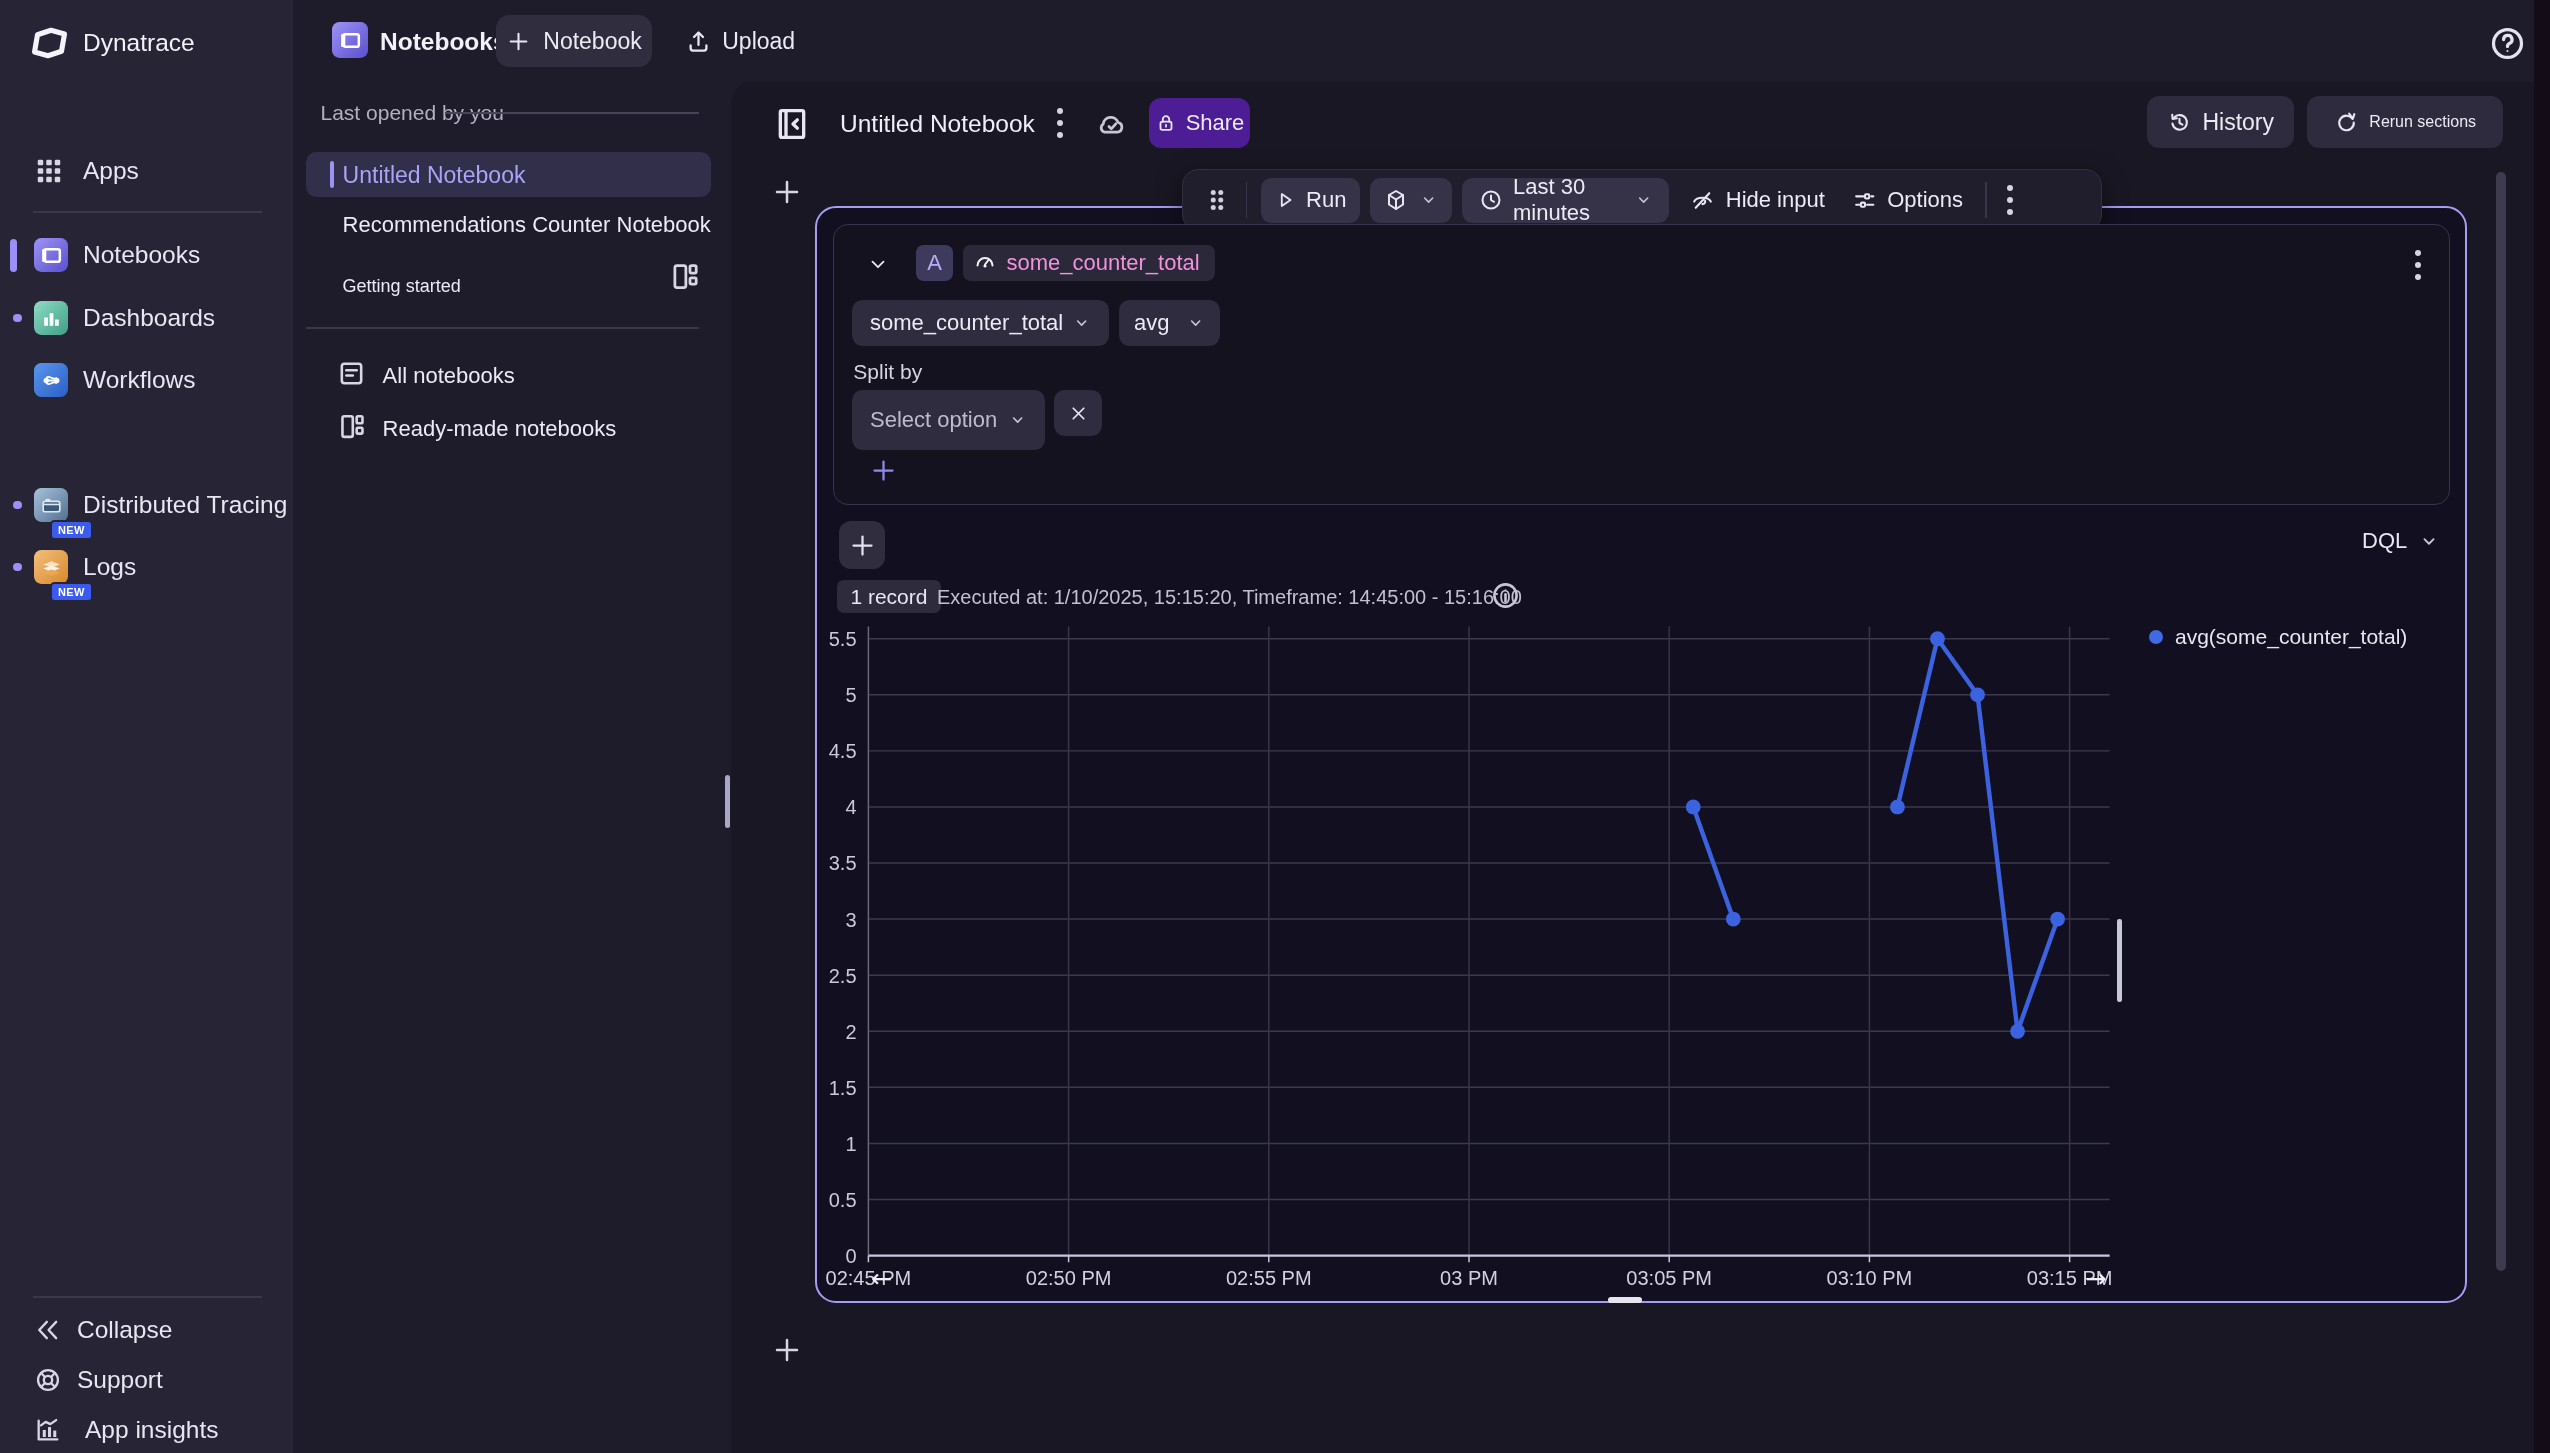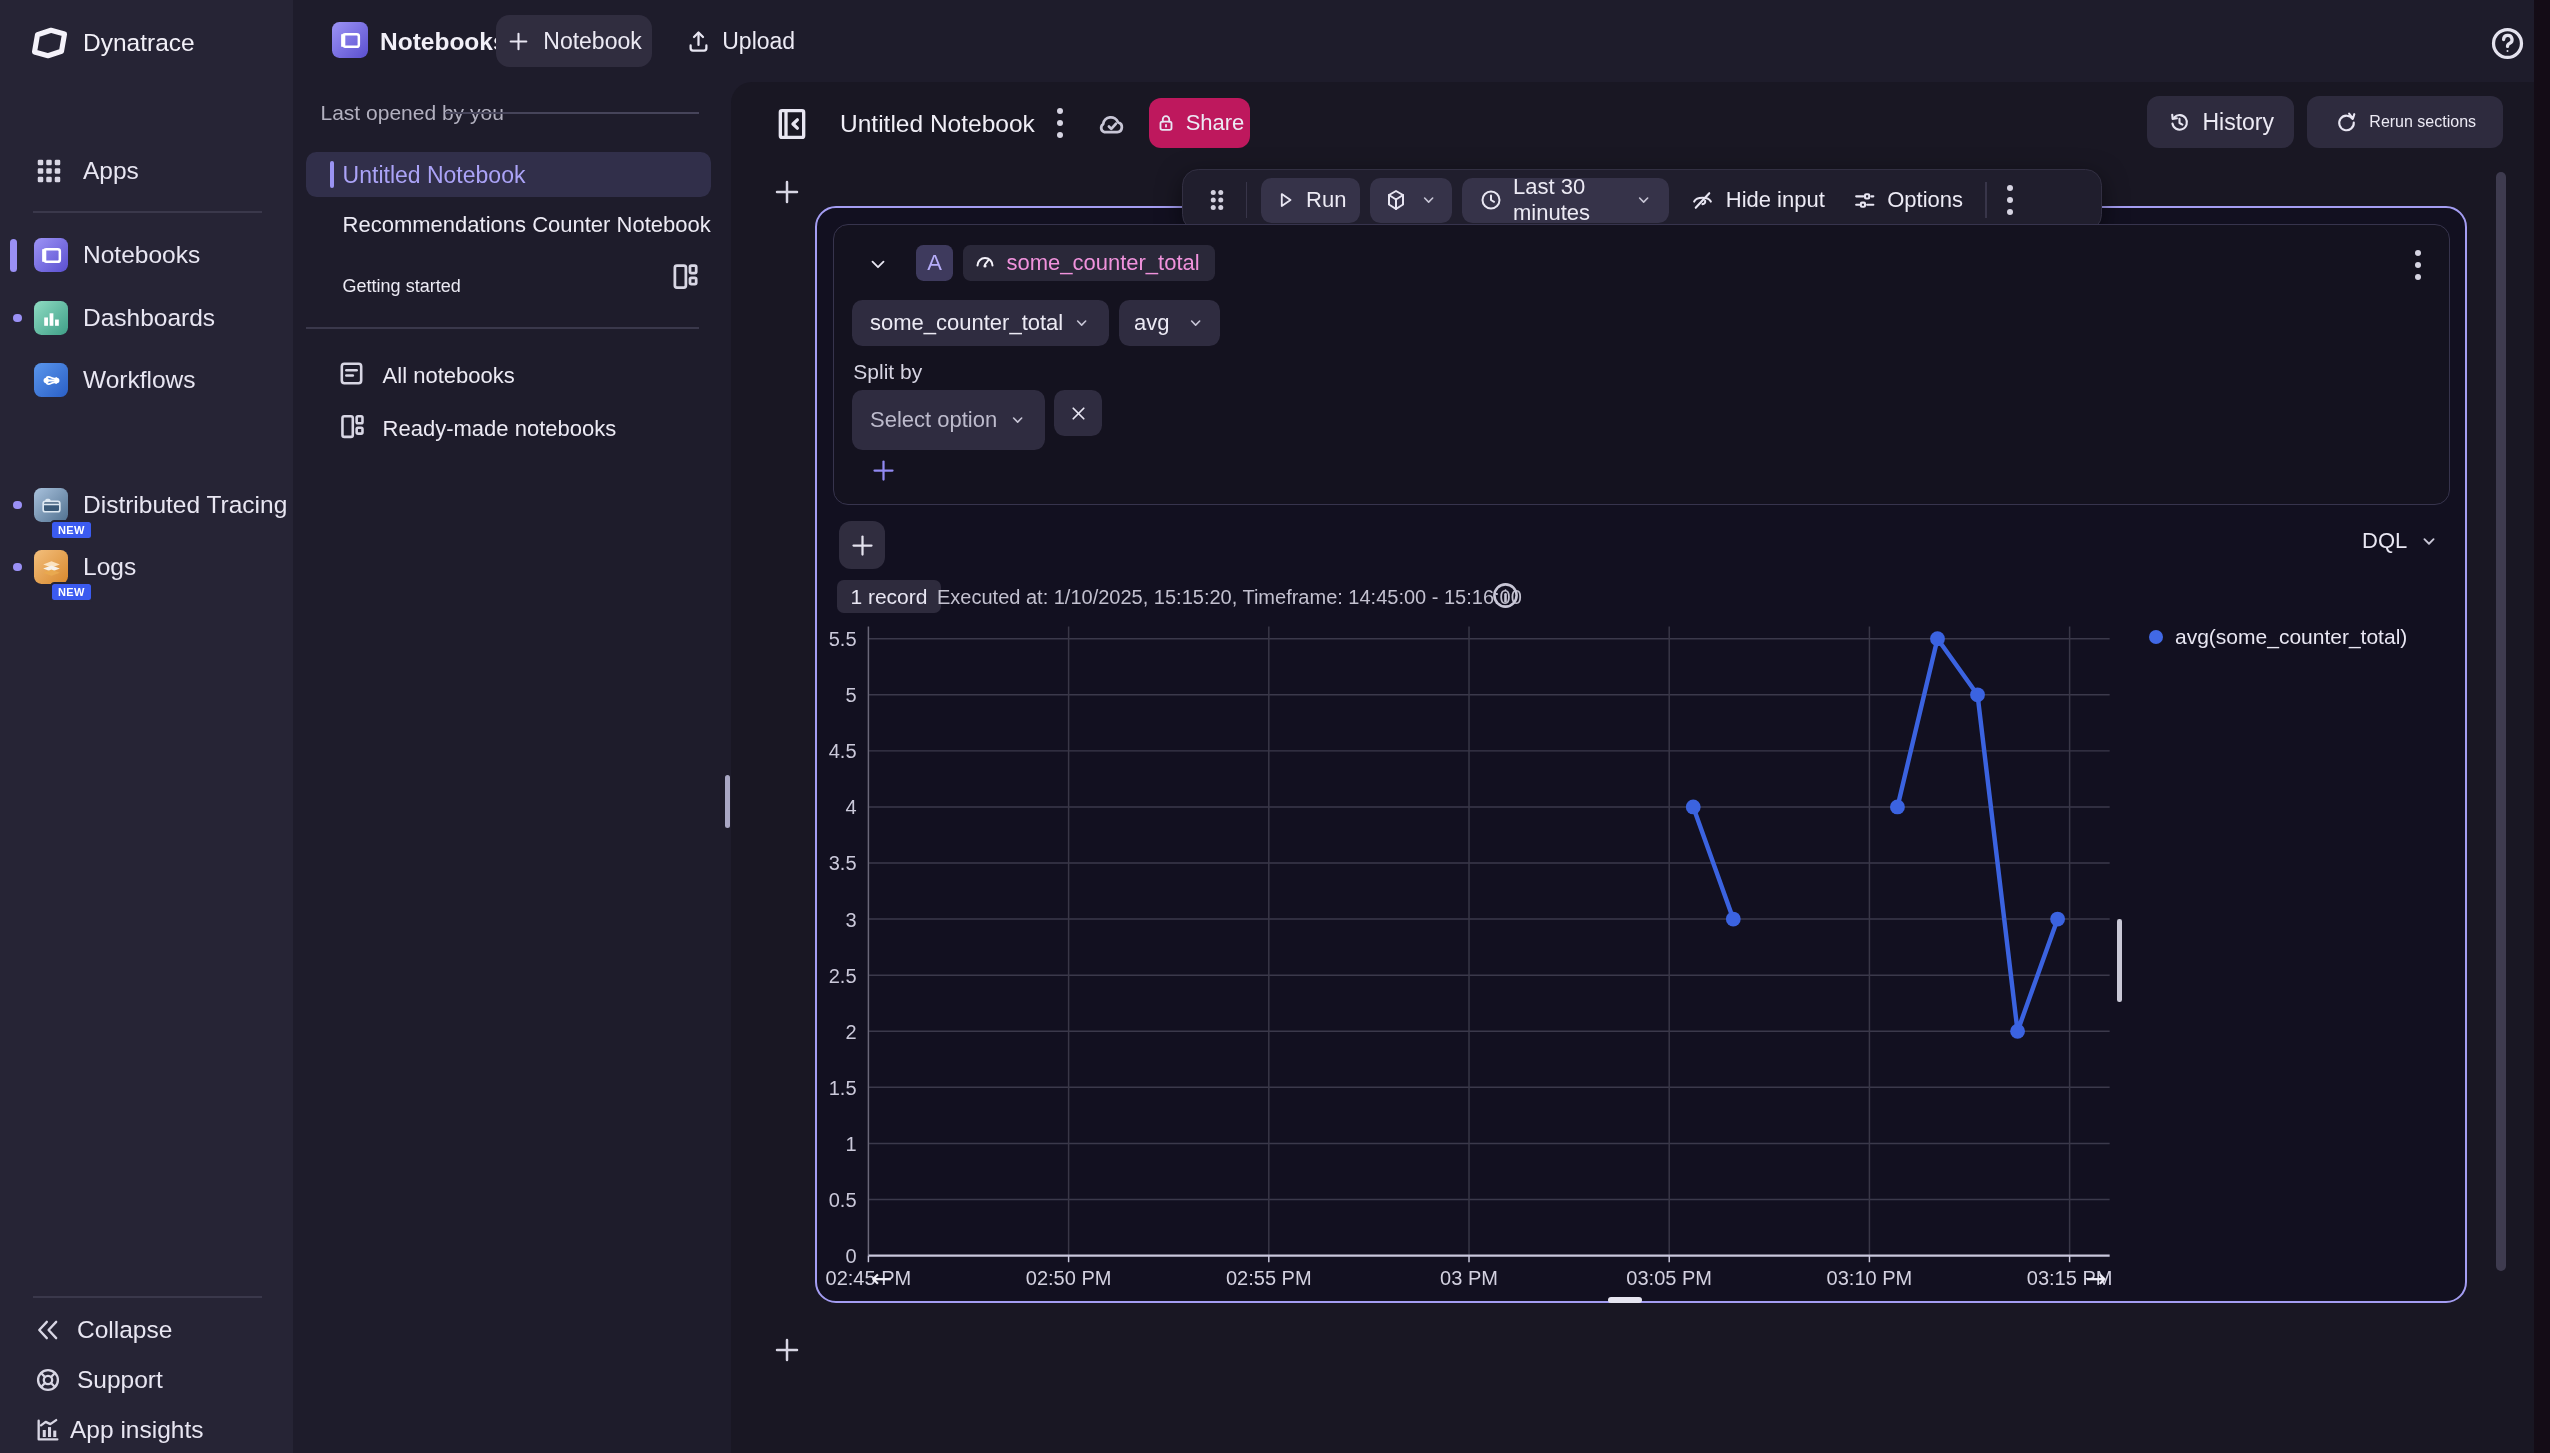--- a/index.html
+++ b/index.html
@@ -162,21 +162,21 @@
     <div class="nav-item" style="top:1406px;height:48px;">
       <span class="abs" style="left:34px;width:28px;height:28px;color:#d8d6e4;">
         <svg class="ic" viewBox="0 0 24 24" width="28" height="28">
             <path d="M4 4v16h16"></path>
             <rect x="7.5" y="12" width="2.6" height="6" fill="#d8d6e4" stroke="none"></rect>
             <rect x="12" y="9.5" width="2.6" height="8.5" fill="#d8d6e4" stroke="none"></rect>
             <rect x="16.5" y="12.5" width="2.6" height="5.5" fill="#d8d6e4" stroke="none"></rect>
             <polyline points="6,8 10,5 14,7 19,3.5"></polyline>
           </svg>
       </span>
-      <span class="nav-label" style="left:70px;">App insights</span>
+      <span class="nav-label" style="left:85px;">App insights</span>
     </div>
   </div>
 
   <div class="abs" style="left:293px;top:0;width:2257px;height:82px;background:#1e1c2b;">
     <span class="abs" style="left:39px;top:22px;width:36px;height:36px;border-radius:7.4px;background:linear-gradient(135deg,#9d94f5,#5a4fd0);display:flex;align-items:center;justify-content:center;">
       <svg viewBox="0 0 24 24" width="25" height="25">
           <rect x="5" y="6" width="15" height="12" rx="2" fill="none" stroke="#fff" stroke-width="2.4"></rect>
           <line x1="5" y1="6" x2="5" y2="18" stroke="#fff" stroke-width="4"></line>
         </svg>
     </span>
@@ -274,21 +274,21 @@
     <span class="kebab-dot"></span>
       <span class="kebab-dot"></span>
       <span class="kebab-dot"></span>
   </span>
   <span class="abs" style="left:1094px;top:108px;width:34px;height:33px;color:#c8c6d6;">
     <svg class="ic" viewBox="0 0 24 24" width="34" height="33">
         <path d="M7 17.5h9.5a3.6 3.6 0 0 0 .6-7.1A5.6 5.6 0 0 0 6.3 11.7 3.3 3.3 0 0 0 7 17.5z"></path>
         <polyline points="10.5,13.5 12.2,15.2 15.5,11.5"></polyline>
       </svg>
   </span>
-  <div class="abs btn" style="left:1149px;top:98px;width:101px;height:50px;background:#be185d;border-radius:12px;gap:9px;">
+  <div class="abs btn" style="left:1149px;top:98px;width:101px;height:50px;background:#4c1d95;border-radius:12px;gap:9px;">
     <span style="color:#e8e6f2;">
       <svg class="ic" viewBox="0 0 24 24" width="22" height="22">
           <rect x="6" y="10.5" width="12" height="9" rx="2"></rect>
           <path d="M8.5 10.5V8a3.5 3.5 0 0 1 7 0v2.5"></path>
           <line x1="12" y1="14" x2="12" y2="16"></line>
         </svg>
     </span>
     <span style="font-size:22px;">Share</span>
   </div>
   <div class="abs btn" style="left:2147px;top:96px;width:147px;height:52px;background:#2e2b3e;border-radius:12px;gap:10.4px;">

